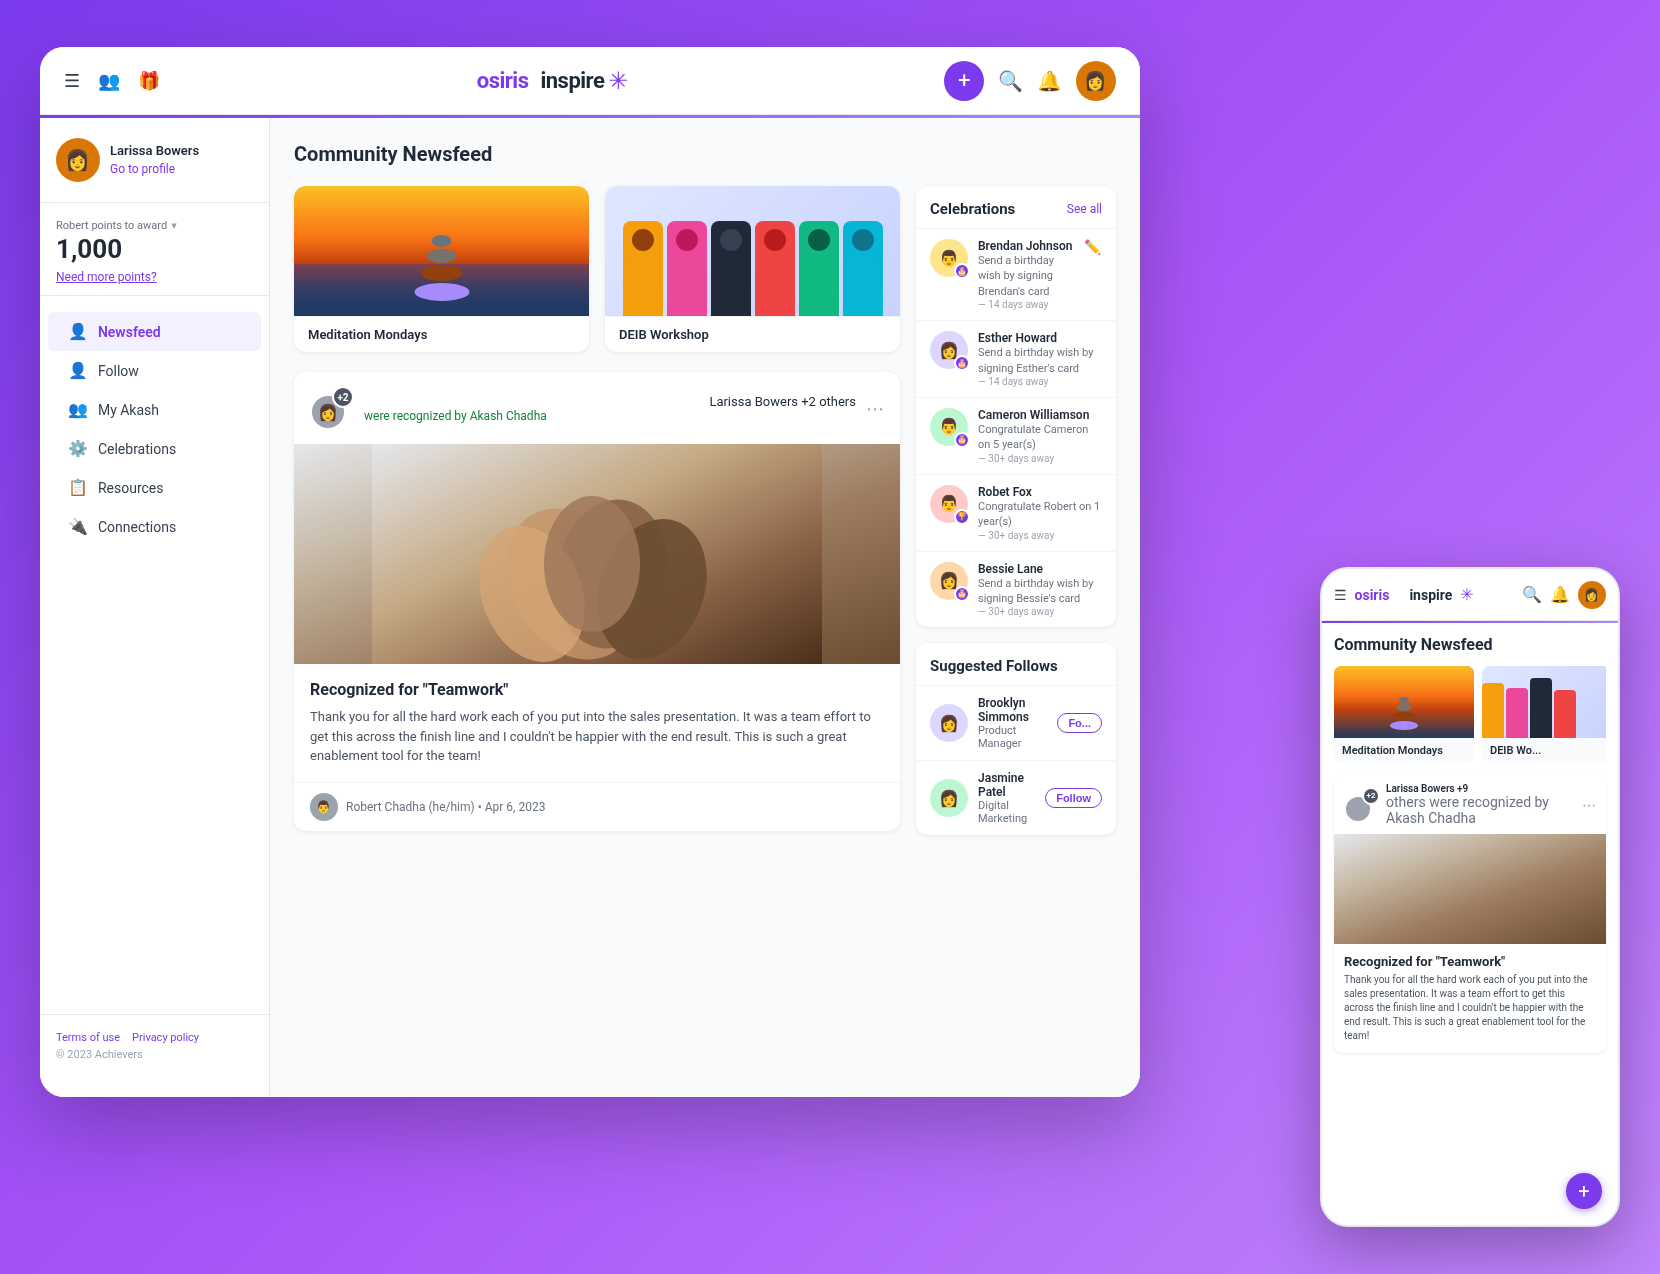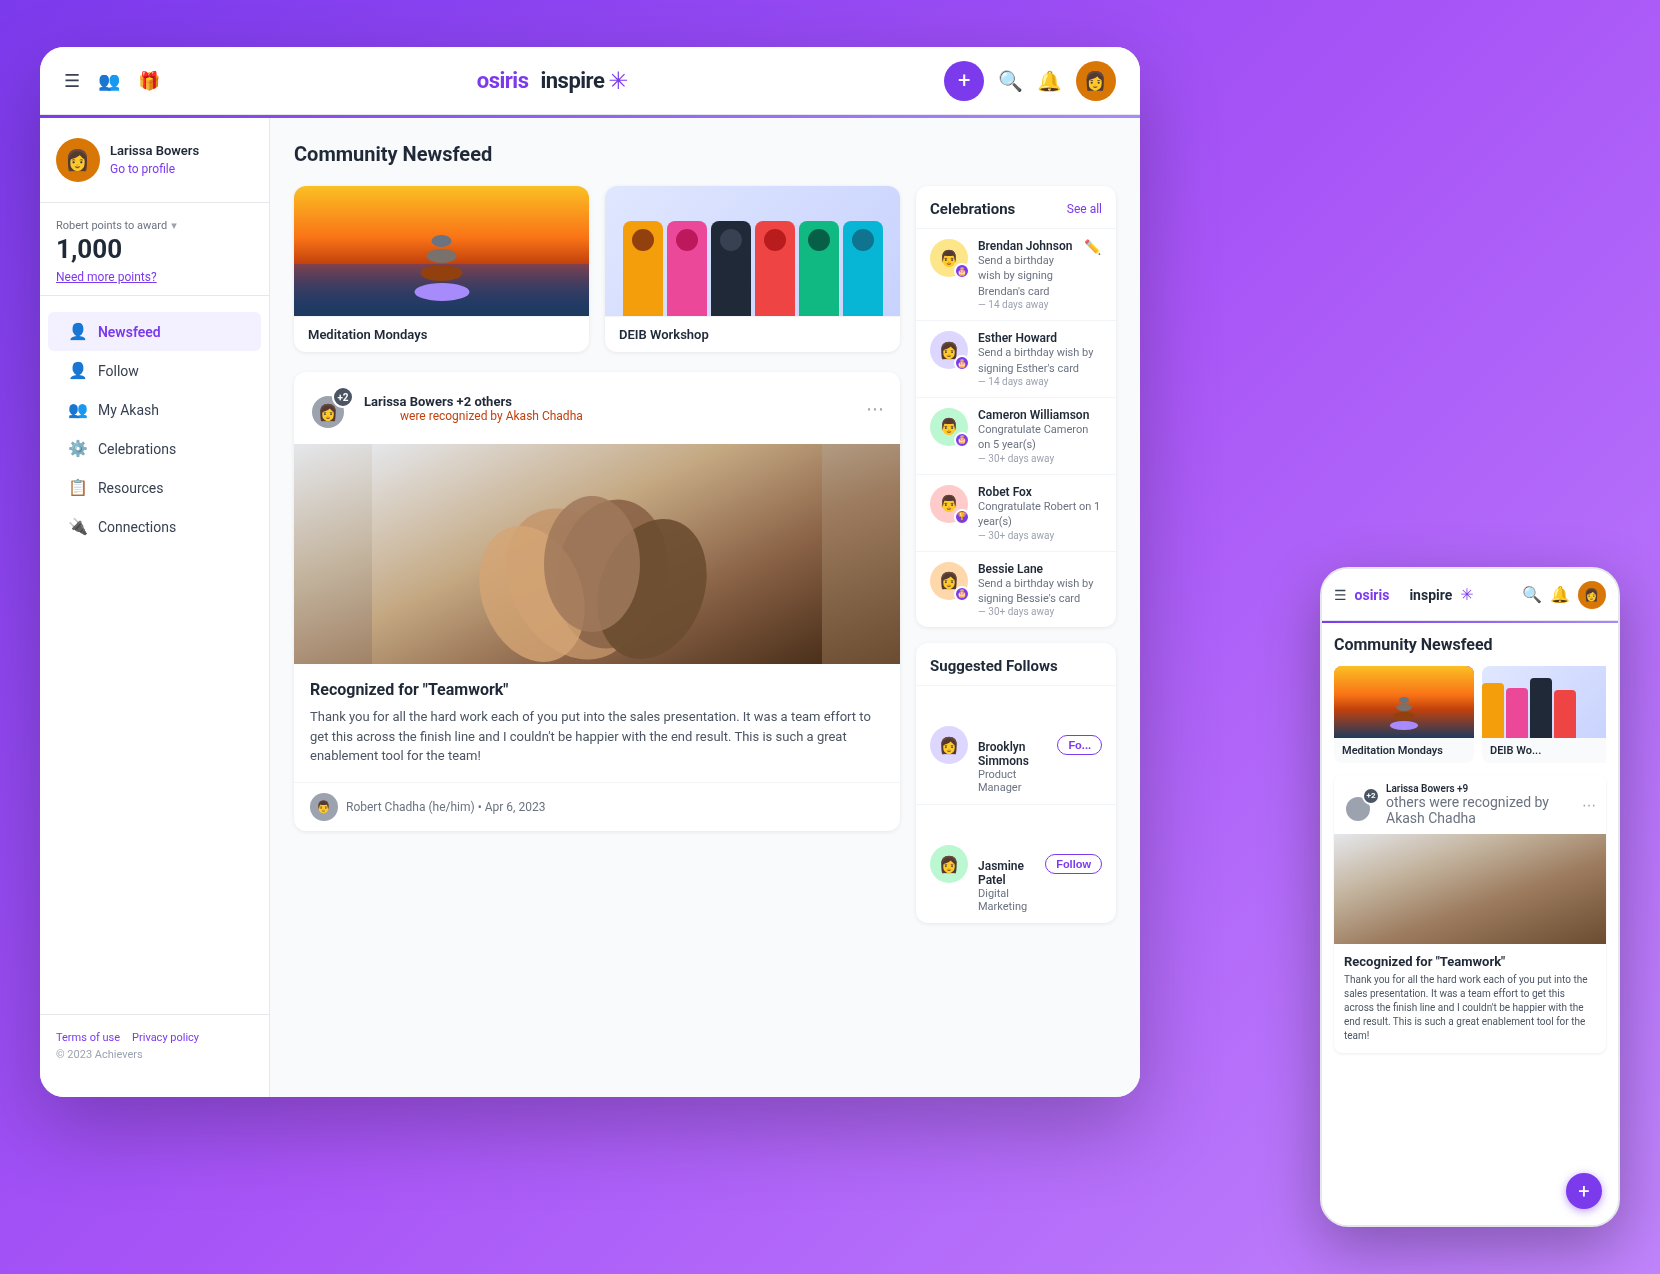--- a/index.html
+++ b/index.html
@@ -325,27 +325,27 @@
       position: absolute;
       top: 0;
       right: 0;
       border: 2px solid white;
     }
     .post-meta {
       flex: 1;
     }
     .post-meta-name {
       font-size: 13px;
-      font-weight: 700;
+      font-weight: 400;
       color: #1f2937;
+      text-align: right;
     }
     .post-meta-sub {
       font-size: 12px;
-      color: #c2410c;
-      margin-left: 36px;
+      color: #15803d;
     }
     .post-menu {
       color: #9ca3af;
       font-size: 18px;
       cursor: pointer;
     }
     .post-image {
       width: 100%;
       height: 220px;
       background: linear-gradient(135deg, #d1d5db 0%, #9ca3af 100%);
@@ -502,21 +502,21 @@
     .sugg-avatar {
       width: 38px;
       height: 38px;
       border-radius: 50%;
       flex-shrink: 0;
       display: flex;
       align-items: center;
       justify-content: center;
       font-size: 16px;
     }
-    .sugg-info { flex: 1; margin-top: 44px; }
+    .sugg-info { flex: 1; }
     .sugg-name {
       font-size: 12px;
       font-weight: 600;
       color: #1f2937;
     }
     .sugg-role {
       font-size: 11px;
       color: #6b7280;
     }
     .follow-btn {

